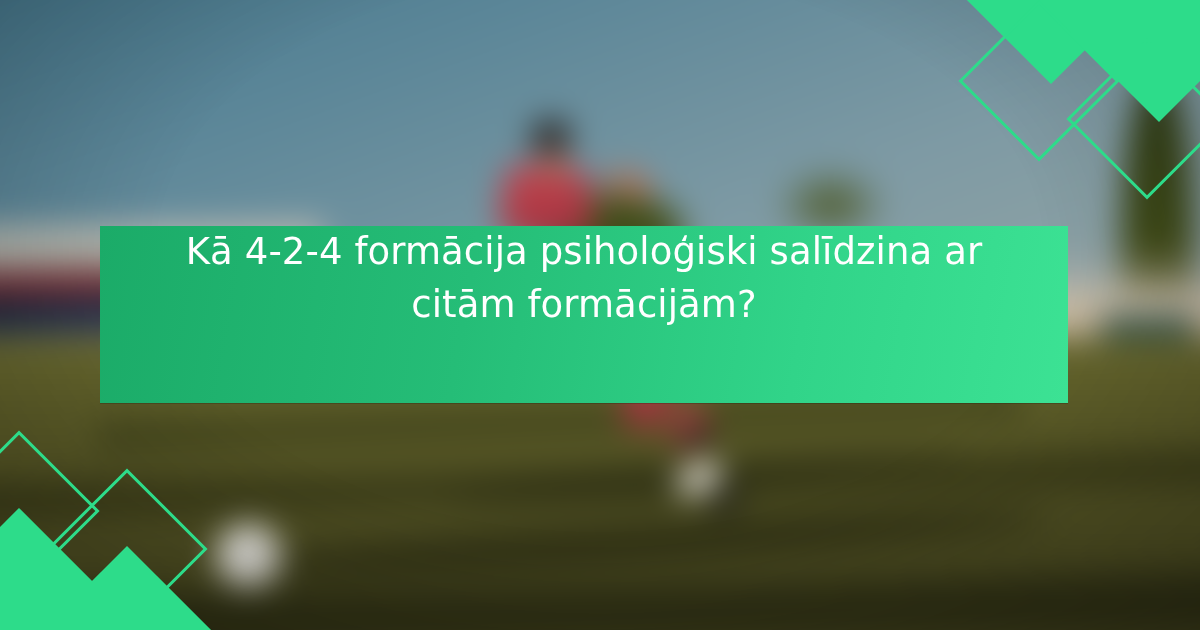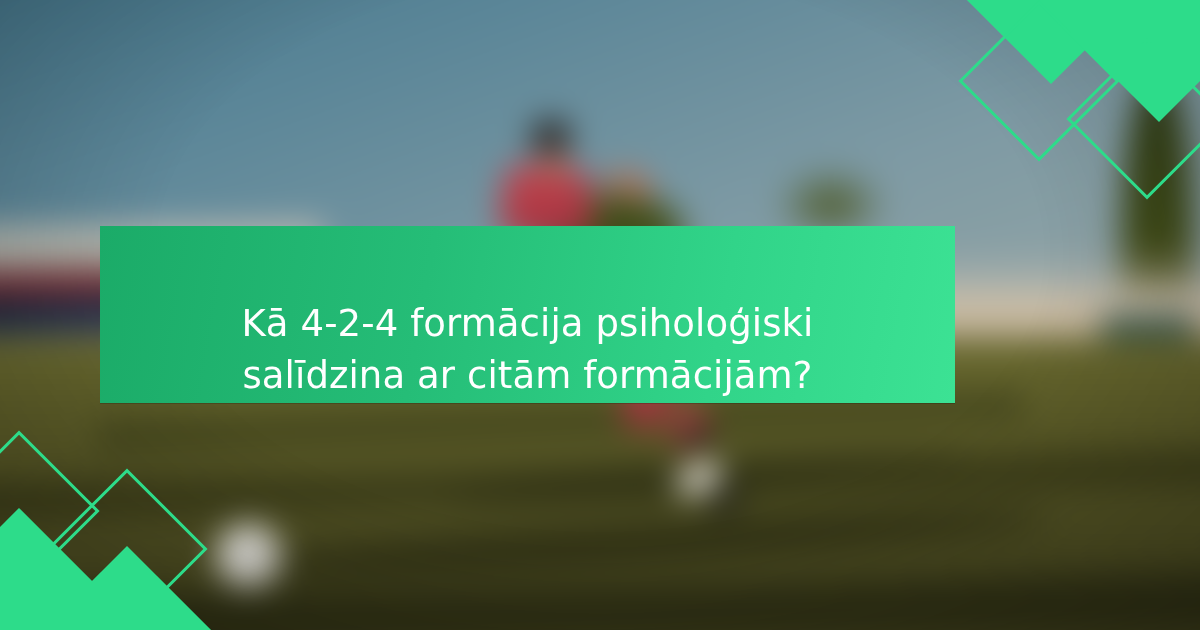--- a/index.html
+++ b/index.html
@@ -248,26 +248,26 @@
     transform: rotate(45deg);
   }
   .dia-fill { background: #2ddc8a; }
   .dia-out  { background: transparent; border: 3px solid #2ddc8a; }
 
   
   .banner {
     position: absolute;
     left: 100px;
     top: 226px;
-    width: 855px;
+    width: 968px;
     height: 177px;
     background: linear-gradient(100deg, #1bab68 0%, #25bd77 38%, #31d489 72%, #3ce294 100%);
     box-shadow: 0 1px 0 rgba(0,0,0,0.18);
     display: flex;
-    align-items: flex-end;
+    align-items: flex-start;
     justify-content: center;
   }
   .banner-text {
     margin: 0;
     width: 86%;
     text-align: center;
     color: #ffffff;
     font-size: 37px;
     line-height: 1.42;
     font-weight: 400;

